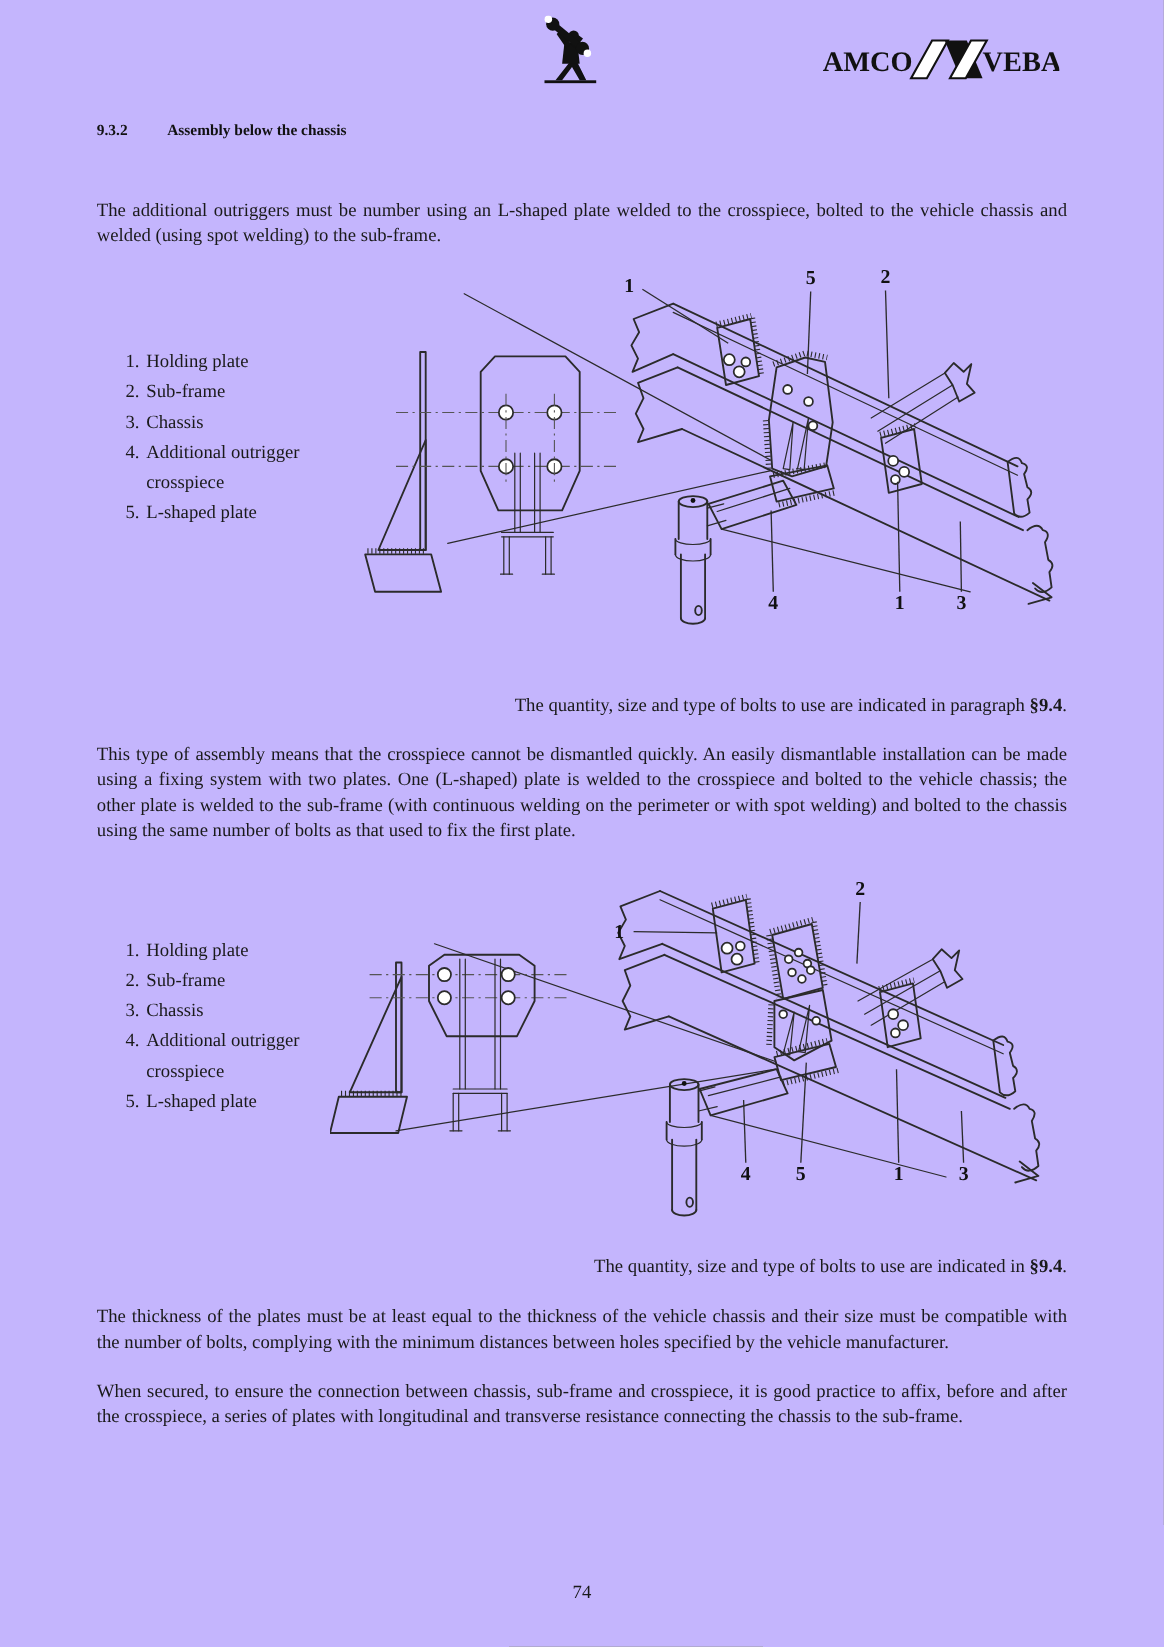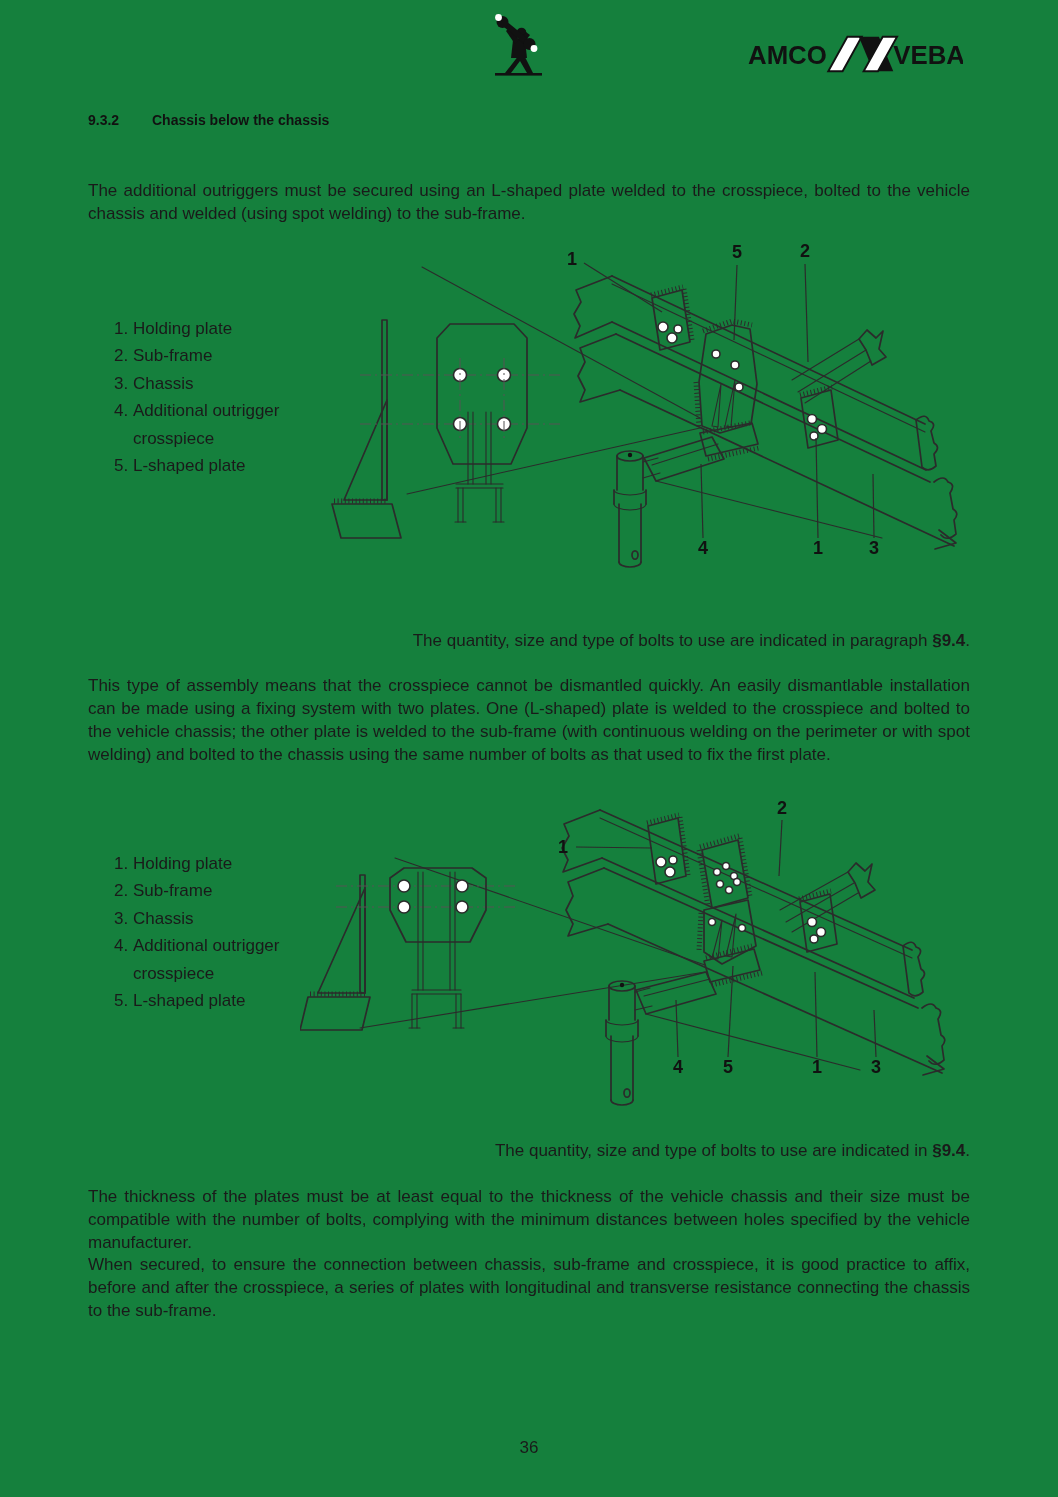--- a/index.html
+++ b/index.html
@@ -1,17 +1,17 @@
 <!DOCTYPE html>
 <html><head>
 <meta charset="utf-8">
 <style>
   html,body{margin:0;padding:0;background:#9a9a9a;}
-  .page{position:relative;width:1058px;height:1497px;background:#15803d;
-        font-family:Liberation Sans, sans-serif;color:#151515;overflow:hidden;margin:0 auto;}
+  .page{position:relative;width:1058px;height:1497px;background:#c4b5fd;
+        font-family:Liberation Serif, serif;color:#151515;overflow:hidden;margin:0 auto;}
   .para{position:absolute;left:88px;width:882px;font-size:17px;line-height:23px;
         text-align:justify;color:#1a1a1a;}
   .para.single{text-align:right;}
   .heading{position:absolute;left:88px;top:112px;font-size:14px;font-weight:bold;
            display:flex;color:#111;}
   .heading .num{width:64px;}
   .legend{position:absolute;left:114px;font-size:17px;line-height:27.4px;color:#1a1a1a;}
   .legend-row{display:flex;}
   .legend-num{width:16px;flex:0 0 16px;}
   .legend-label{width:152px;padding-left:3px;}
@@ -59,24 +59,24 @@
         <polygon points="104,2 119,2 99,38 84,38" fill="#fff" stroke="#111" stroke-width="2"></polygon>
         <polygon points="116,2 137,2 152,38 131,38" fill="#111"></polygon>
         <polygon points="141,2 156,2 136,38 121,38" fill="#fff" stroke="#111" stroke-width="2"></polygon>
       </g>
       <text x="152" y="31" font-size="27" font-weight="bold" fill="#111">VEBA</text>
     </svg>
   </div>
 
   <div class="heading">
     <span class="num">9.3.2</span>
-    <span>Chassis below the chassis</span>
-  </div>
-
-  <p class="para" style="top:162px;">The additional outriggers must be secured using an L-shaped plate welded to the crosspiece, bolted to the vehicle chassis and welded (using spot welding) to the sub-frame.</p>
+    <span>Assembly below the chassis</span>
+  </div>
+
+  <p class="para" style="top:162px;">The additional outriggers must be number using an L-shaped plate welded to the crosspiece, bolted to the vehicle chassis and welded (using spot welding) to the sub-frame.</p>
 
   <div class="legend" style="top:315px;">
     <div class="legend-row">
         <span class="legend-num">1.</span>
         <span class="legend-label">Holding plate</span>
       </div>
     <div class="legend-row">
         <span class="legend-num">2.</span>
         <span class="legend-label">Sub-frame</span>
       </div>
@@ -355,15 +355,15 @@
     <span class="callout" style="left:517px;top:287px;">1</span>
     <span class="callout" style="left:576px;top:287px;">3</span>
   </div>
 
   <p class="para single" style="top:1122px;"><span>The quantity, size and type of bolts to use are indicated in </span><b>§9.4</b><span>.</span></p>
 
   <p class="para" style="top:1236px;">When secured, to ensure the connection between chassis, sub-frame and crosspiece, it is good practice to affix, before and after the crosspiece, a series of plates with longitudinal and transverse resistance connecting the chassis to the sub-frame.</p>
 
   <p class="para" style="top:1168px;">The thickness of the plates must be at least equal to the thickness of the vehicle chassis and their size must be compatible with the number of bolts, complying with the minimum distances between holes specified by the vehicle manufacturer.</p>
 
-  <div class="pageno">36</div>
+  <div class="pageno">74</div>
 
 </div>
 
 </body></html>

